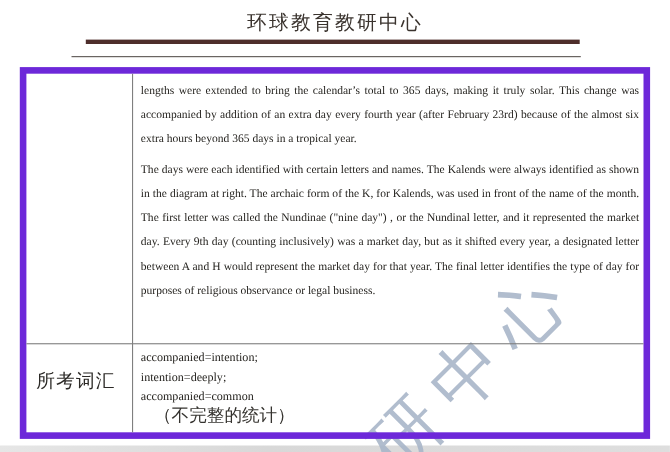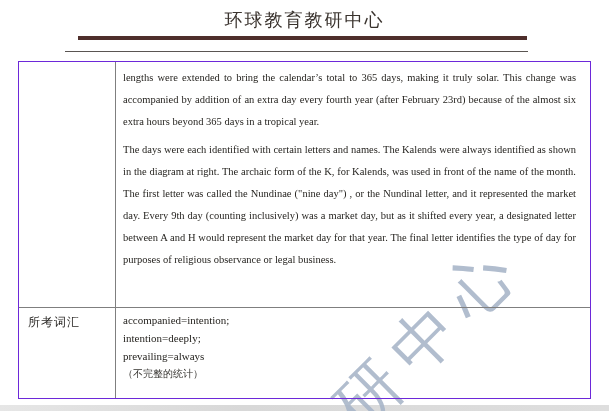--- a/index.html
+++ b/index.html
@@ -53,21 +53,21 @@
     white-space: nowrap;
     pointer-events: none;
     z-index: 1;
   }
 
   
   .content-table {
     position: absolute;
     left: 18px; top: 61px;
     width: 573px; height: 338px;
-    border: 1px solid #6d28d9;
+    border: 6px solid #6d28d9;
     z-index: 2;
   }
   .col-divider {
     position: absolute;
     left: 96px; top: 0; bottom: 0;
     width: 1px;
     background: #7f7f7f;
   }
   .row-divider {
     position: absolute;
@@ -83,39 +83,40 @@
   .article-cell p {
     font-size: 10.5px;
     line-height: 22px;
     text-align: justify;
     color: #262420;
   }
   .article-cell p + p { margin-top: 6px; }
 
   .vocab-label {
     position: absolute;
-    left: 9px; top: 252px;
-    font-size: 12px;
+    left: 9px; top: 268px;
+    font-size: 17px;
     letter-spacing: 1px;
     color: #2b2926;
   }
   .vocab-cell {
     position: absolute;
     left: 104px; top: 249px;
     width: 453px;
   }
   .vocab-line {
     font-size: 11px;
     line-height: 18px;
     color: #262420;
   }
   .vocab-note {
-    font-size: 10px;
+    font-size: 16px;
     line-height: 17px;
     color: #35332f;
+    margin-left: 12px;
   }
 
   
   .bottom-scan-edge {
     position: absolute;
     left: 0; right: 0; bottom: 0;
     height: 6px;
     background: linear-gradient(to right, #e6e6e6, #d8d8d8 40%, #dedede);
     z-index: 0;
   }
@@ -139,20 +140,20 @@
     <div class="article-cell">
       <p>lengths were extended to bring the calendar’s total to 365 days, making it truly solar. This change was accompanied by addition of an extra day every fourth year (after February 23rd) because of the almost six extra hours beyond 365 days in a tropical year.</p>
       <p>The days were each identified with certain letters and names. The Kalends were always identified as shown in the diagram at right. The archaic form of the K, for Kalends, was used in front of the name of the month. The first letter was called the Nundinae ("nine day") , or the Nundinal letter, and it represented the market day. Every 9th day (counting inclusively) was a market day, but as it shifted every year, a designated letter between A and H would represent the market day for that year. The final letter identifies the type of day for purposes of religious observance or legal business.</p>
     </div>
 
     <div class="vocab-label">所考词汇</div>
 
     <div class="vocab-cell">
       <div class="vocab-line">accompanied=intention;</div>
       <div class="vocab-line">intention=deeply;</div>
-      <div class="vocab-line">prevailing=always</div>
+      <div class="vocab-line">accompanied=common</div>
       <div class="vocab-note">（不完整的统计）</div>
     </div>
   </div>
 
   <div class="bottom-scan-edge"></div>
 
 </div>
 
 </body></html>

